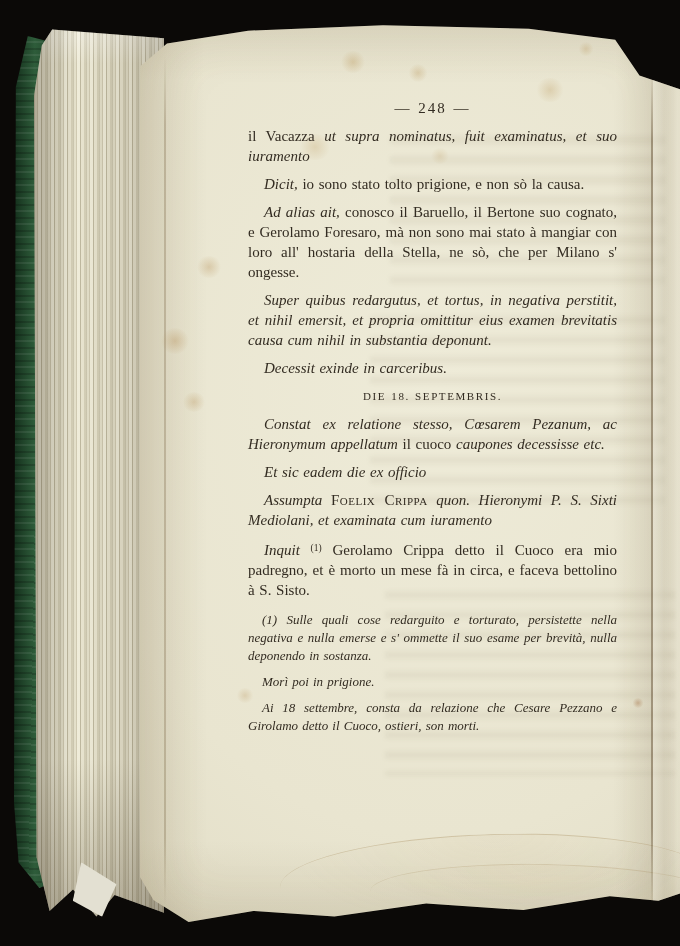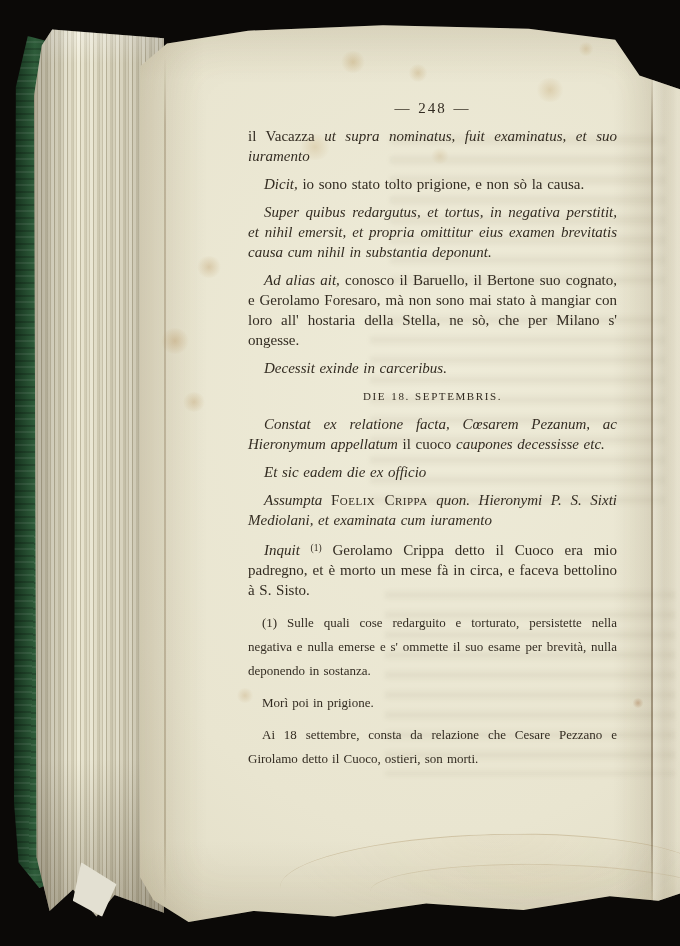--- a/index.html
+++ b/index.html
@@ -87,21 +87,21 @@
   .pageno{
     text-align:center;letter-spacing:2px;font-size:15px;margin:0 0 3px 0;
   }
   .textcol p{margin:8px;text-align:justify;}
   p.indent{text-indent:16px;}
   p.heading{text-align:center;text-indent:0;font-size:11px;letter-spacing:1.6px;line-height:20px;}
   .it{font-style:italic;}
   .sc{font-variant:small-caps;letter-spacing:.5px;}
   .sup{font-size:9.5px;vertical-align:4px;letter-spacing:0;}
   .footnotes{
-    margin-top:11px;font-size:13px;line-height:24px;
+    margin-top:11px;font-size:13px;line-height:18px;font-style:italic;
   }
   .footnotes p{text-indent:14px;}
 </style>
 </head>
 <body>
 
 <div class="scene">
 
   <div class="cover">
     <div class="cover-texture"></div>
@@ -136,25 +136,25 @@
     <div class="stain-arc" style="left:230px;top:848px;width:350px;height:60px;opacity:.7;transform:rotate(1deg);"></div>
 
     <div class="crease"></div>
     <div class="crease-light"></div>
 
     <div class="textcol">
       <div class="pageno">— 248 —</div>
       <div id="body-paragraphs">
           <p><span>il Vacazza </span><span class="it">ut supra nominatus, fuit examinatus, et suo iuramento</span></p>
           <p class="indent"><span class="it">Dicit,</span><span> io sono stato tolto prigione, e non sò la causa.</span></p>
+          <p class="indent"><span class="it">Ad alias ait,</span><span> conosco il Baruello, il Bertone suo cognato, e Gerolamo Foresaro, mà non sono mai stato à mangiar con loro all' hostaria della Stella, ne sò, che per Milano s' ongesse.</span></p>
           <p class="indent"><span class="it">Super quibus redargutus, et tortus, in negativa perstitit, et nihil emersit, et propria omittitur eius examen brevitatis causa cum nihil in substantia deponunt.</span></p>
-          <p class="indent"><span class="it">Ad alias ait,</span><span> conosco il Baruello, il Bertone suo cognato, e Gerolamo Foresaro, mà non sono mai stato à mangiar con loro all' hostaria della Stella, ne sò, che per Milano s' ongesse.</span></p>
           <p class="indent"><span class="it">Decessit exinde in carceribus.</span></p>
           <p class="heading"><span>DIE 18. SEPTEMBRIS.</span></p>
-          <p class="indent"><span class="it">Constat ex relatione facta, Cœsarem Pezanum, ac Hieronymum appellatum </span><span>il cuoco </span><span class="it">caupones decessisse etc.</span></p>
+          <p class="indent"><span class="it">Constat ex relatione stesso, Cœsarem Pezanum, ac Hieronymum appellatum </span><span>il cuoco </span><span class="it">caupones decessisse etc.</span></p>
           <p class="indent"><span class="it">Et sic eadem die ex officio</span></p>
           <p class="indent"><span class="it">Assumpta </span><span class="sc">Foelix Crippa</span><span class="it"> quon. Hieronymi P. S. Sixti Mediolani, et examinata cum iuramento</span></p>
           <p class="indent"><span class="it">Inquit </span><span class="sup">(1)</span><span> Gerolamo Crippa detto il Cuoco era mio padregno, et è morto un mese fà in circa, e faceva bettolino à S. Sisto.</span></p>
         </div>
       <div id="footnote-paragraphs" class="footnotes">
           <p><span>(1) Sulle quali cose redarguito e torturato, persistette nella negativa e nulla emerse e s' ommette il suo esame per brevità, nulla deponendo in sostanza.</span></p>
           <p><span>Morì poi in prigione.</span></p>
           <p><span>Ai 18 settembre, consta da relazione che Cesare Pezzano e Girolamo detto il Cuoco, ostieri, son morti.</span></p>
         </div>
     </div>

